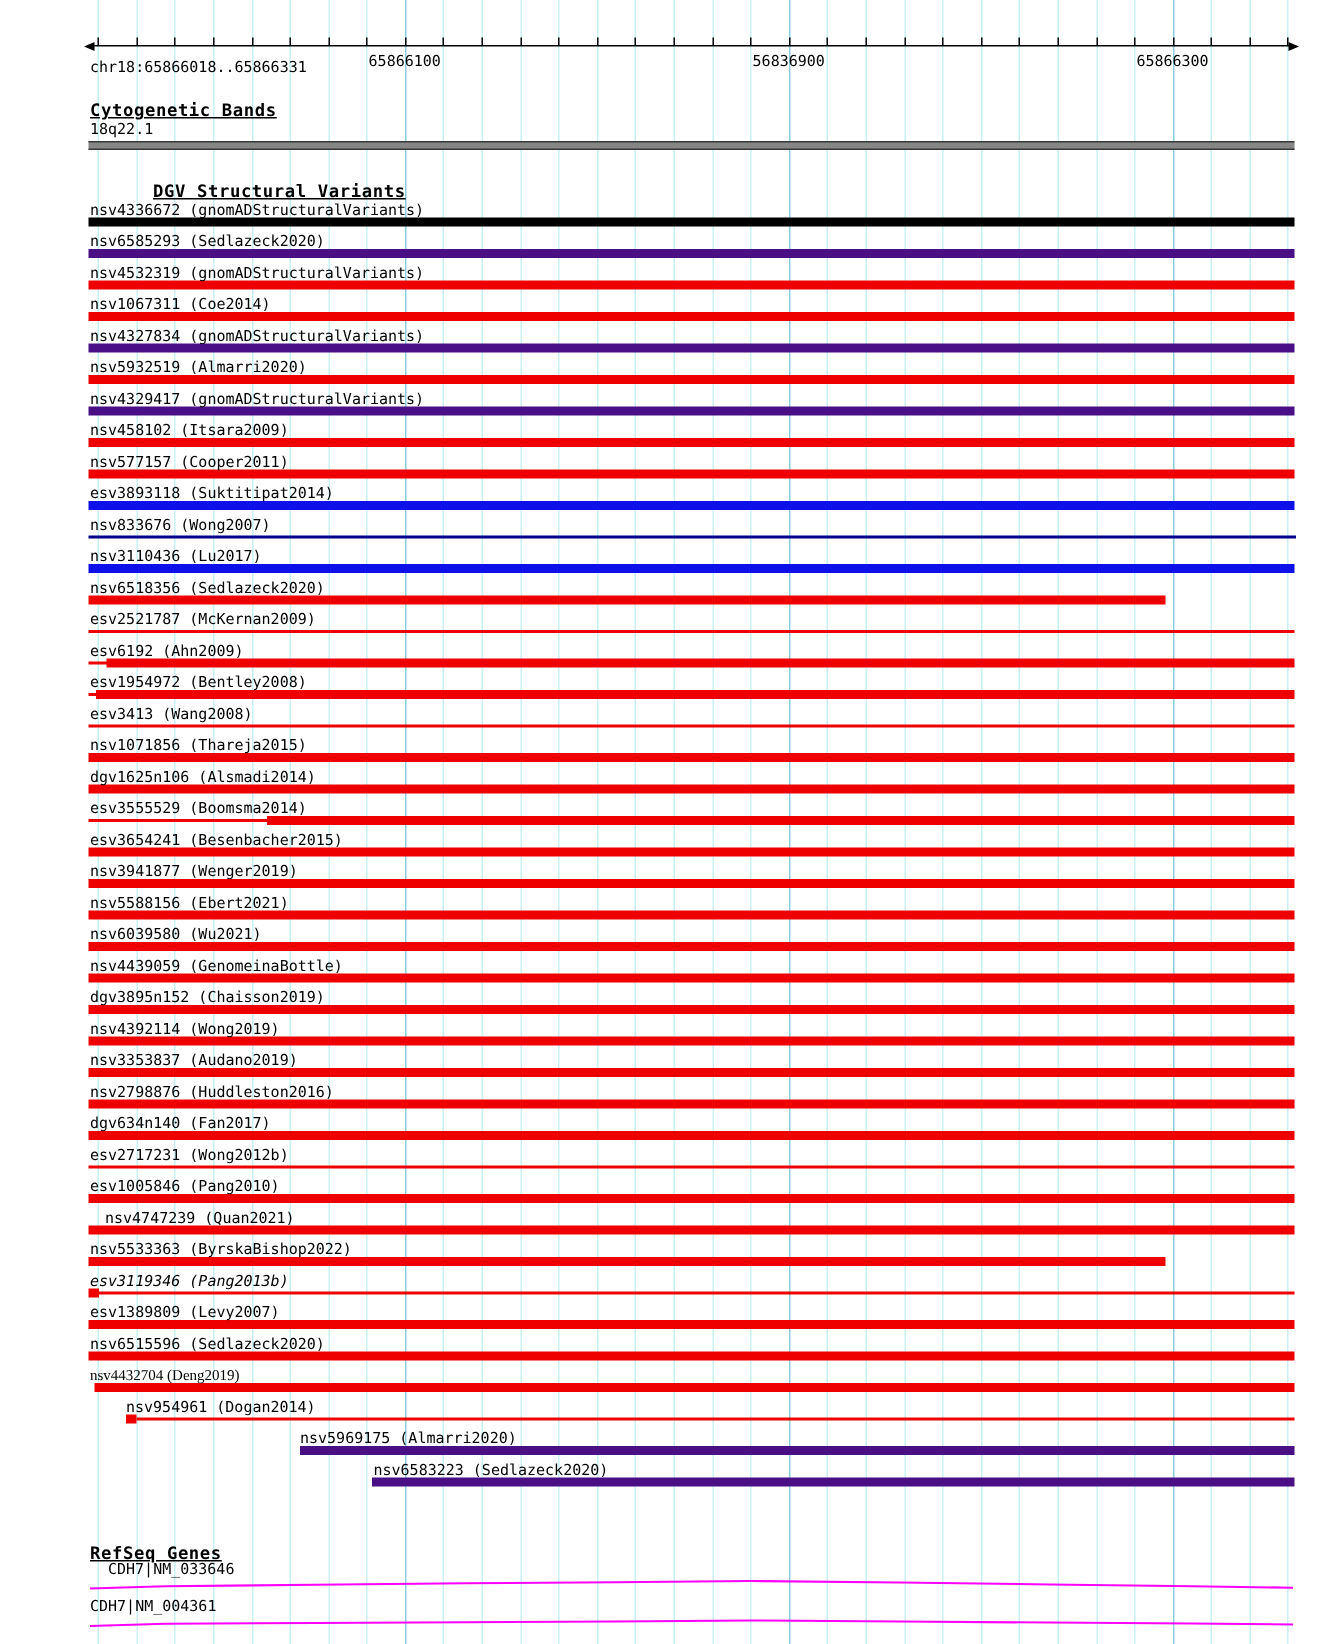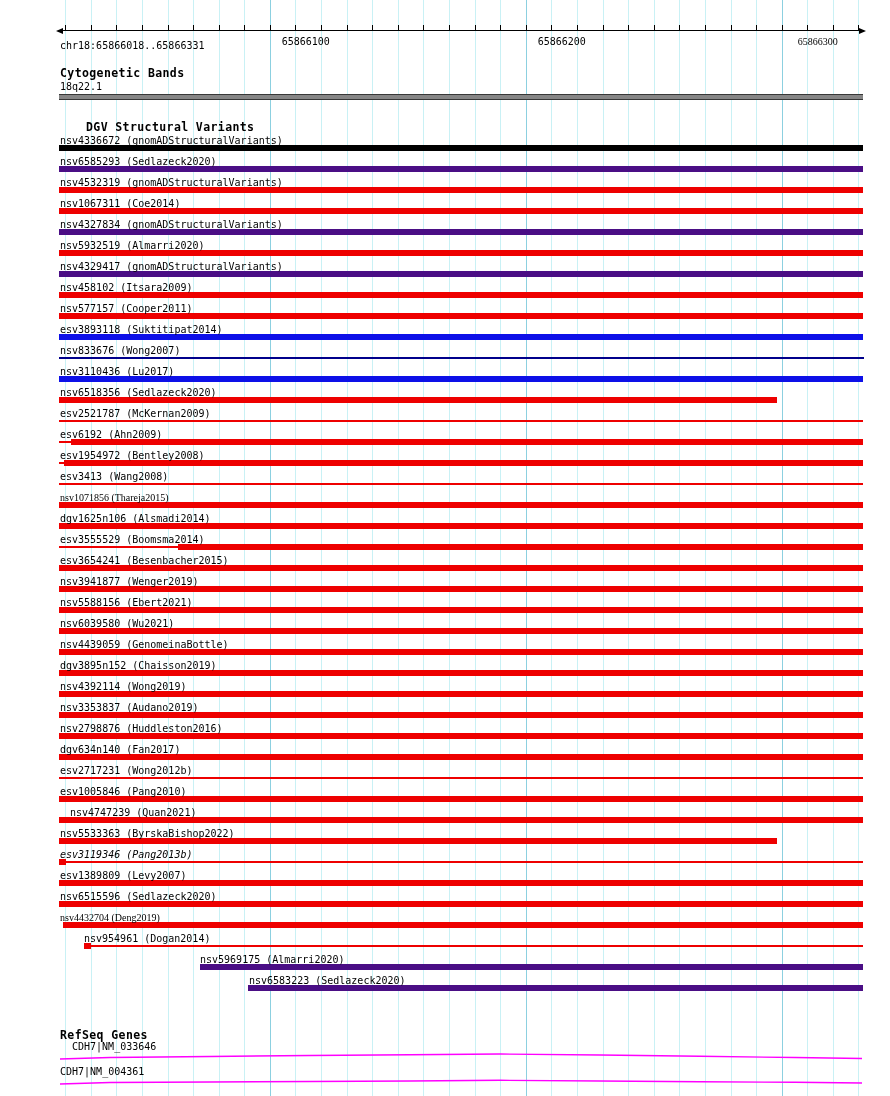--- a/index.html
+++ b/index.html
@@ -4,24 +4,24 @@
 <style>
   html,body{margin:0;padding:0;background:#fff;}
   #screen{
     position:relative;width:890px;height:1096px;overflow:hidden;
     background:#ffffff;
     font-family:"DejaVu Sans Mono","Liberation Mono",monospace;
     color:#000;
   }
   .grid-line{position:absolute;top:0;width:1px;height:1096px;z-index:0;}
   .lbl{position:absolute;font-size:10px;line-height:11px;white-space:pre;z-index:3;}
-  .hdr{position:absolute;font-size:11.5px;line-height:12px;font-weight:bold;white-space:pre;z-index:3;letter-spacing:0.4px;}
+  .hdr{position:absolute;font-size:11.5px;line-height:12px;font-weight:bold;white-space:pre;z-index:3;letter-spacing:0.4px;text-decoration:underline;}
   .ruler-line{position:absolute;height:1px;background:#000;z-index:2;}
   .tick{position:absolute;width:1px;height:5px;background:#000;z-index:2;}
-  .tick-lbl{position:absolute;font-size:10px;line-height:11px;z-index:3;transform:translateX(-50%);white-space:pre;margin-left:36px;}
+  .tick-lbl{position:absolute;font-size:10px;line-height:11px;z-index:3;transform:translateX(-50%);white-space:pre;}
   .arrow{position:absolute;width:0;height:0;z-index:2;}
   .arrow-left{border-top:3px solid transparent;border-bottom:3px solid transparent;border-right:7px solid #000;}
   .arrow-right{border-top:3px solid transparent;border-bottom:3px solid transparent;border-left:7px solid #000;}
   .band{position:absolute;z-index:1;box-sizing:border-box;}
   .seg{position:absolute;z-index:1;}
   .seg-thick{height:6px;}
   .seg-thin{height:2px;}
   svg.gene-overlay{position:absolute;left:0;top:0;z-index:1;pointer-events:none;}
 </style>
 </head>
@@ -94,29 +94,29 @@
       <div class="tick" style="left: 653.7px; top: 25px;"></div>
       <div class="tick" style="left: 679.3px; top: 25px;"></div>
       <div class="tick" style="left: 704.9px; top: 25px;"></div>
       <div class="tick" style="left: 730.5px; top: 25px;"></div>
       <div class="tick" style="left: 756.1px; top: 25px;"></div>
       <div class="tick" style="left: 781.7px; top: 25px;"></div>
       <div class="tick" style="left: 807.3px; top: 25px;"></div>
       <div class="tick" style="left: 832.8px; top: 25px;"></div>
       <div class="tick" style="left: 858.4px; top: 25px;"></div>
       <div class="tick-lbl" style="left: 269.8px; top: 36px;">65866100</div>
-      <div class="tick-lbl" style="left: 525.8px; top: 36px;">65866200</div>
-      <div class="tick-lbl" style="left: 781.7px; top: 36px; font-family: Liberation Serif, serif;">65866300</div>
+      <div class="tick-lbl" style="left: 525.8px; top: 36px;">56836900</div>
+      <div class="tick-lbl" style="left: 781.7px; top: 36px;">65866300</div>
     </div>
 
   <div class="hdr" style="left:60px;top:67px;">Cytogenetic Bands</div>
   <div class="lbl" style="left:60px;top:81px;">18q22.1</div>
   <div id="cyto-band" class="band" style="left: 59px; top: 94px; width: 804px; height: 6px; background: rgb(134, 134, 134); border-top: 1px solid rgb(56, 56, 56); border-bottom: 1px solid rgb(56, 56, 56);"></div>
 
-  <div class="hdr" style="left:60px;top:121px;padding-left:26px;">DGV Structural Variants</div>
+  <div class="hdr" style="left:76px;top:121px;padding-left:26px;">DGV Structural Variants</div>
   <div id="dgv-rows">
       <div>
         <div class="lbl" style="left: 60px; top: 135px;">nsv4336672 (gnomADStructuralVariants)</div>
         <div class="seg seg-thick" style="left: 59px; width: 804px; top: 145px; background: rgb(0, 0, 0);"></div>
       </div>
       <div>
         <div class="lbl" style="left: 60px; top: 156px;">nsv6585293 (Sedlazeck2020)</div>
         <div class="seg seg-thick" style="left: 59px; width: 804px; top: 166px; background: rgb(74, 14, 133);"></div>
       </div>
       <div>
@@ -175,21 +175,21 @@
       <div>
         <div class="lbl" style="left: 60px; top: 450px;">esv1954972 (Bentley2008)</div>
         <div class="seg seg-thin" style="left: 59px; width: 7px; top: 462px; background: rgb(238, 0, 0);"></div>
         <div class="seg seg-thick" style="left: 64px; width: 799px; top: 460px; background: rgb(238, 0, 0);"></div>
       </div>
       <div>
         <div class="lbl" style="left: 60px; top: 471px;">esv3413 (Wang2008)</div>
         <div class="seg seg-thin" style="left: 59px; width: 804px; top: 483px; background: rgb(238, 0, 0);"></div>
       </div>
       <div>
-        <div class="lbl" style="left: 60px; top: 492px; font-family: Liberation Serif, serif;">nsv1071856 (Thareja2015)</div>
+        <div class="lbl" style="left: 60px; top: 492px;">nsv1071856 (Thareja2015)</div>
         <div class="seg seg-thick" style="left: 59px; width: 804px; top: 502px; background: rgb(238, 0, 0);"></div>
       </div>
       <div>
         <div class="lbl" style="left: 60px; top: 513px;">dgv1625n106 (Alsmadi2014)</div>
         <div class="seg seg-thick" style="left: 59px; width: 804px; top: 523px; background: rgb(238, 0, 0);"></div>
       </div>
       <div>
         <div class="lbl" style="left: 60px; top: 534px;">esv3555529 (Boomsma2014)</div>
         <div class="seg seg-thin" style="left: 59px; width: 120px; top: 546px; background: rgb(238, 0, 0);"></div>
         <div class="seg seg-thick" style="left: 178px; width: 685px; top: 544px; background: rgb(238, 0, 0);"></div>

